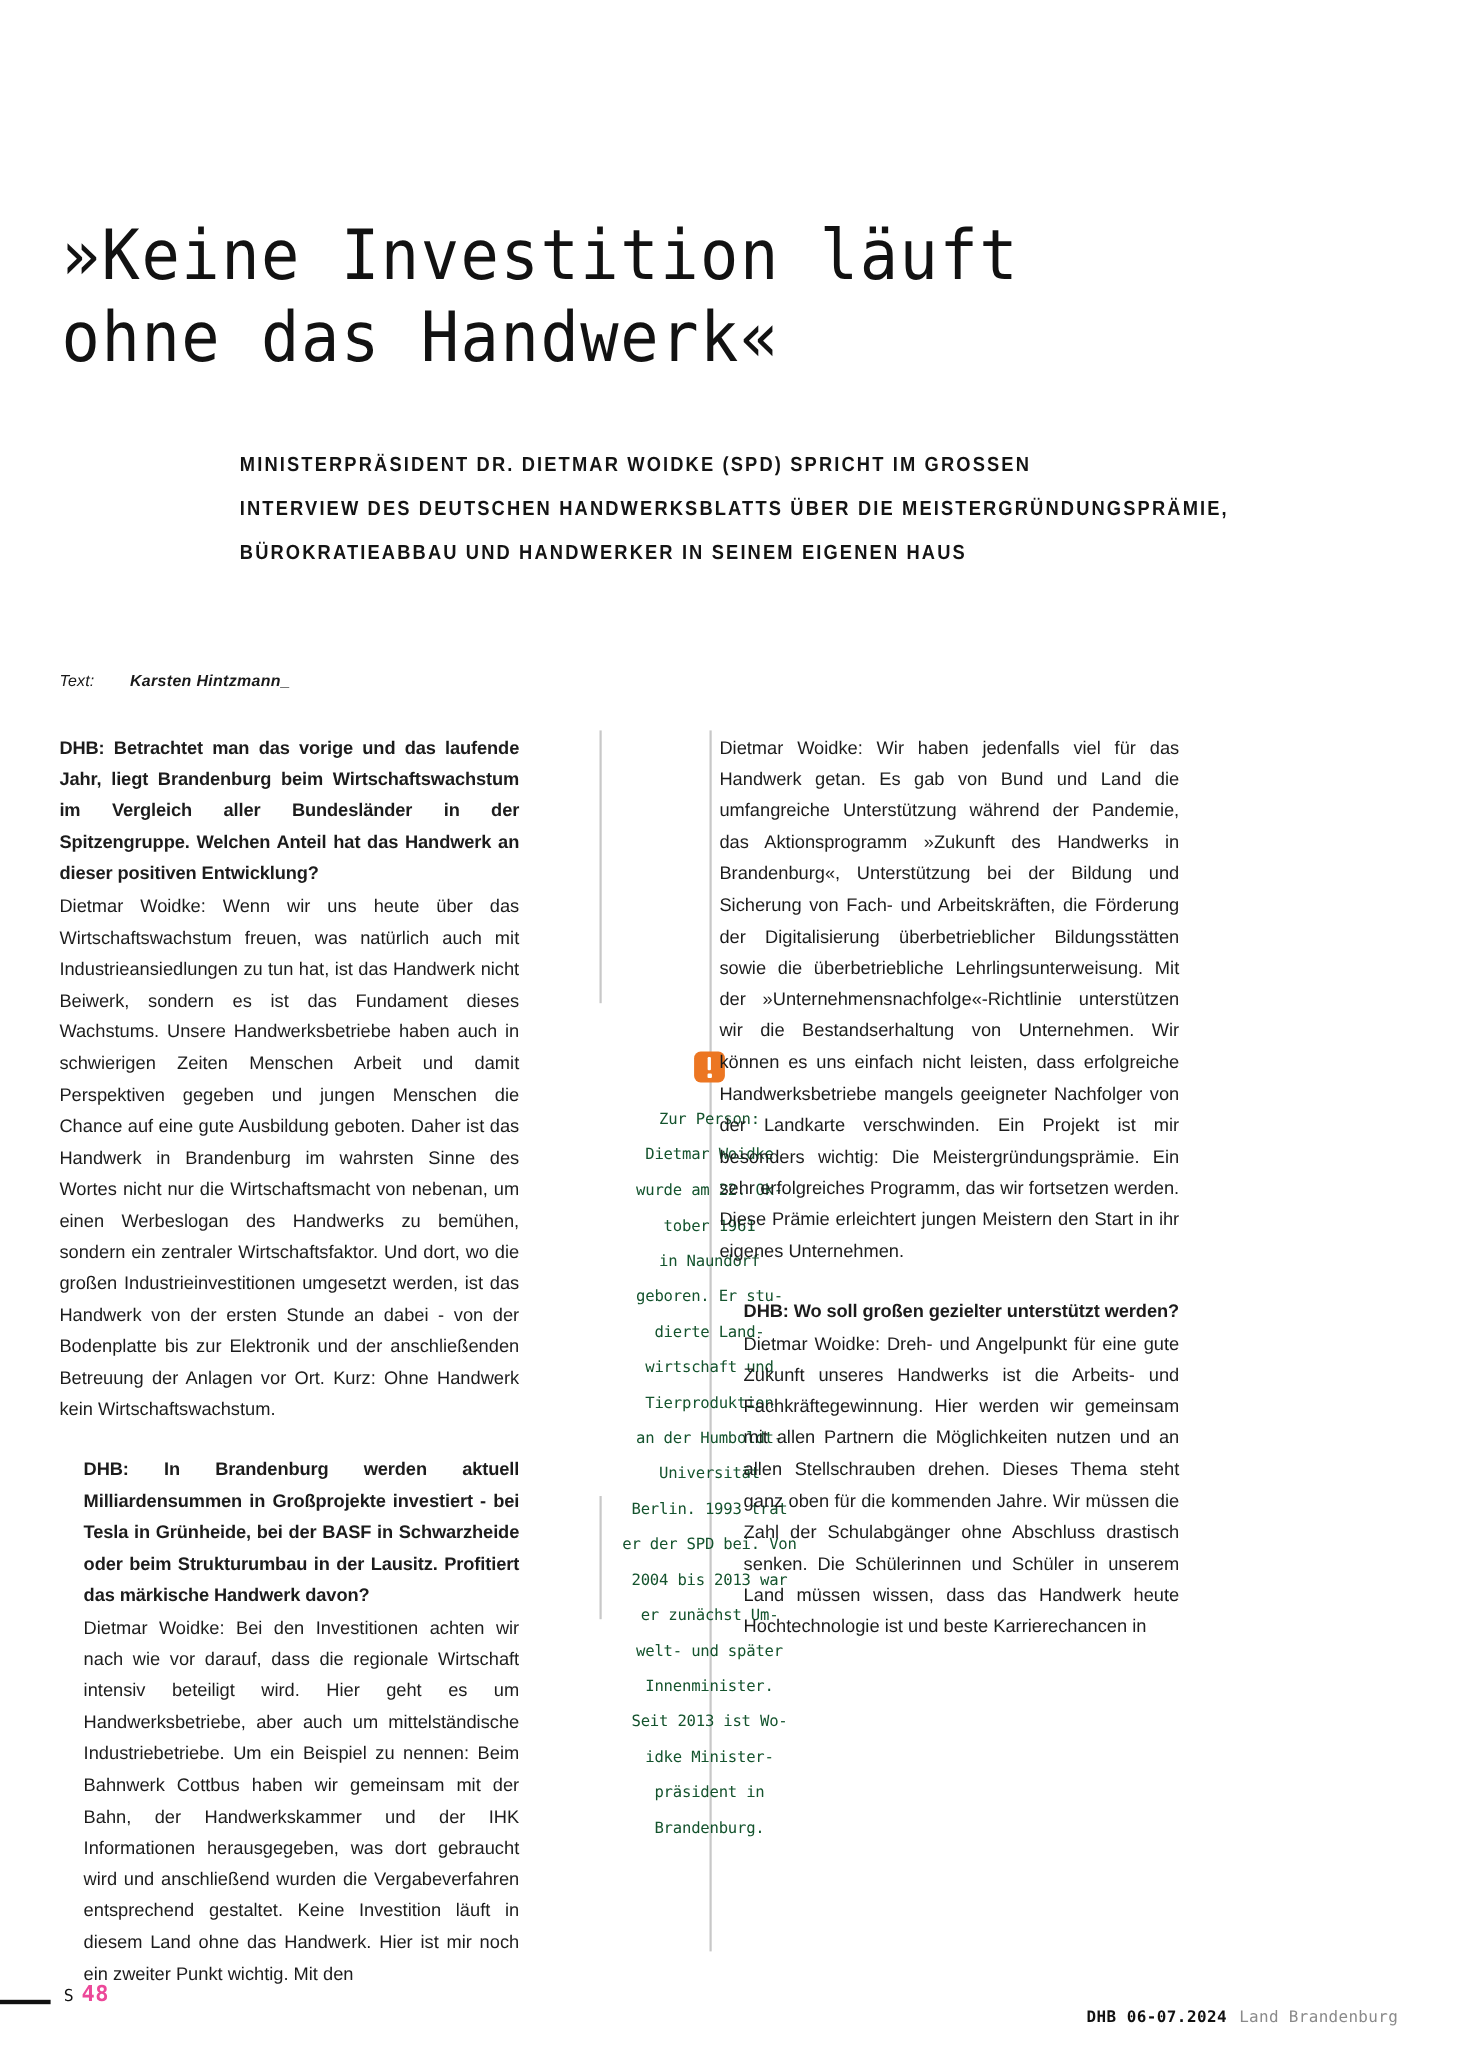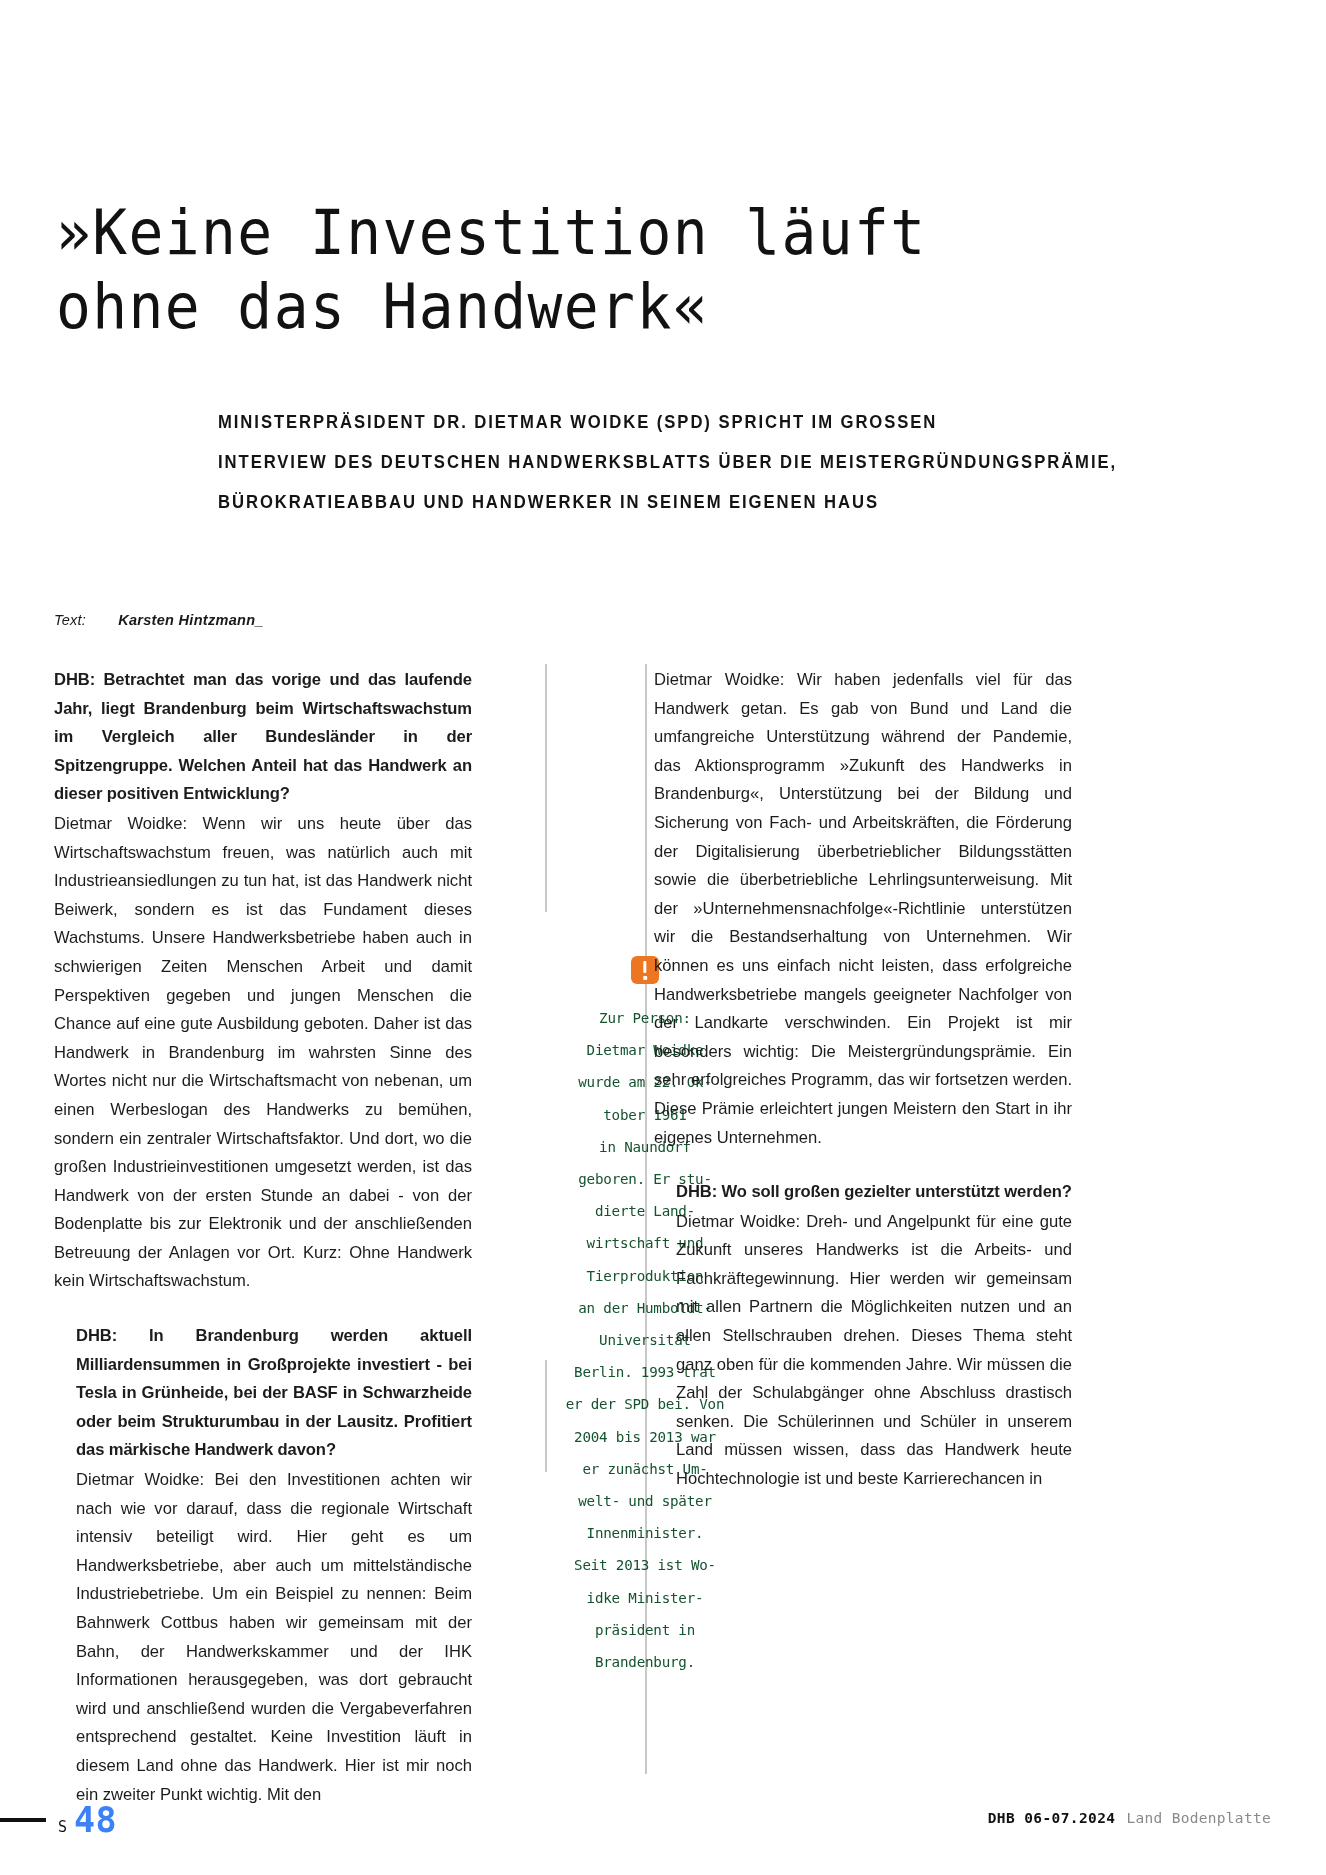--- a/index.html
+++ b/index.html
@@ -174,39 +174,40 @@
     align-items: baseline;
     gap: 7px;
     font-family: "DejaVu Sans Mono", "Liberation Mono", monospace;
   }
   .folio-s {
     font-size: 15px;
     color: #111111;
     font-weight: 400;
   }
   .folio-num {
-    font-size: 35px;
-    font-weight: 700;
-    color: #3b82f6;
+    font-size: 20px;
+    font-weight: 700;
+    color: #ec4899;
     letter-spacing: 0.5px;
   }
   .colophon {
     position: absolute;
     right: 55px;
     top: 1810px;
     display: flex;
     align-items: baseline;
     gap: 11px;
     font-family: "DejaVu Sans Mono", "Liberation Mono", monospace;
   }
   .colophon-issue {
     font-size: 14.5px;
     font-weight: 700;
     color: #111111;
     letter-spacing: 0.4px;
+    margin-top: 16px;
   }
   .colophon-region {
     font-size: 14.5px;
     font-weight: 400;
     color: #8a8a8a;
     letter-spacing: 0.3px;
   }
 </style>
 </head>
 <body>
@@ -279,16 +280,16 @@
     </span>
   </div>
 
   <div class="footer-rule"></div>
   <div class="folio">
     <span class="folio-s">S</span>
     <span class="folio-num">48</span>
   </div>
   <div class="colophon">
     <span class="colophon-issue">DHB 06-07.2024</span>
-    <span class="colophon-region">Land Bodenplatte</span>
+    <span class="colophon-region">Land Brandenburg</span>
   </div>
 
 </div>
 
 </body></html>

